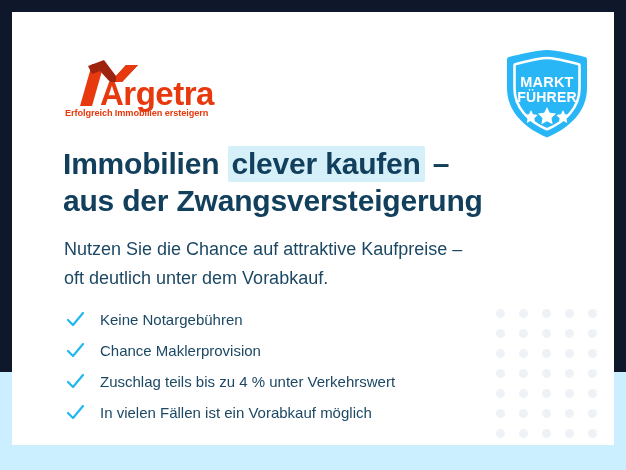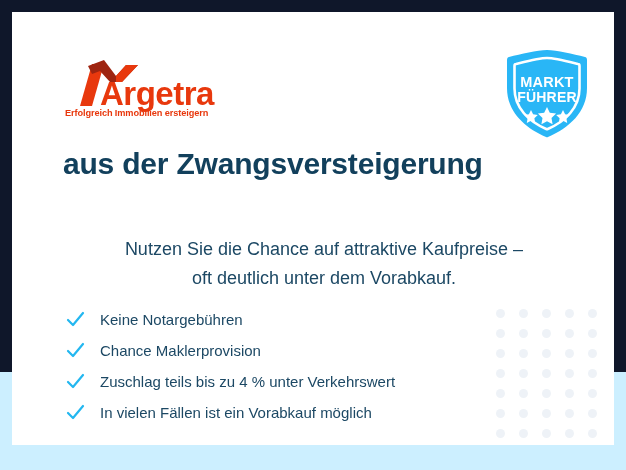--- a/index.html
+++ b/index.html
@@ -99,21 +99,20 @@
   
   .subhead {
     position: absolute;
     left: 52px;
     top: 223px;
     width: 520px;
     color: #1c4864;
     font-size: 18px;
     font-weight: normal;
     line-height: 29px;
-    text-align: center;
   }
   .subhead .ln { display: block; white-space: nowrap; }
 
   
   .bullets {
     position: absolute;
     left: 54px;
     top: 298px;
     width: 470px;
     list-style: none;
@@ -212,20 +211,21 @@
         <g fill="#ffffff">
           <polygon points="32,63 34.1,67.3 38.8,68 35.4,71.3 36.2,76 32,73.8 27.8,76 28.6,71.3 25.2,68 29.9,67.3" transform="translate(0,-1) scale(1)"></polygon>
           <polygon points="48,59 50.8,64.7 57.1,65.6 52.5,70 53.6,76.3 48,73.3 42.4,76.3 43.5,70 38.9,65.6 45.2,64.7"></polygon>
           <polygon points="64,63 66.1,67.3 70.8,68 67.4,71.3 68.2,76 64,73.8 59.8,76 60.6,71.3 57.2,68 61.9,67.3" transform="translate(0,-1)"></polygon>
         </g>
       </svg>
 
     </div>
 
     <div class="headline">
+      <span class="ln"><span>Immobilien </span><span class="hl">clever kaufen</span><span> –</span></span>
       <span class="ln">aus der Zwangsversteigerung</span>
     </div>
 
     <div class="subhead">
       <span class="ln">Nutzen Sie die Chance auf attraktive Kaufpreise –</span>
       <span class="ln">oft deutlich unter dem Vorabkauf.</span>
     </div>
 
     <ul class="bullets">
       <li>

